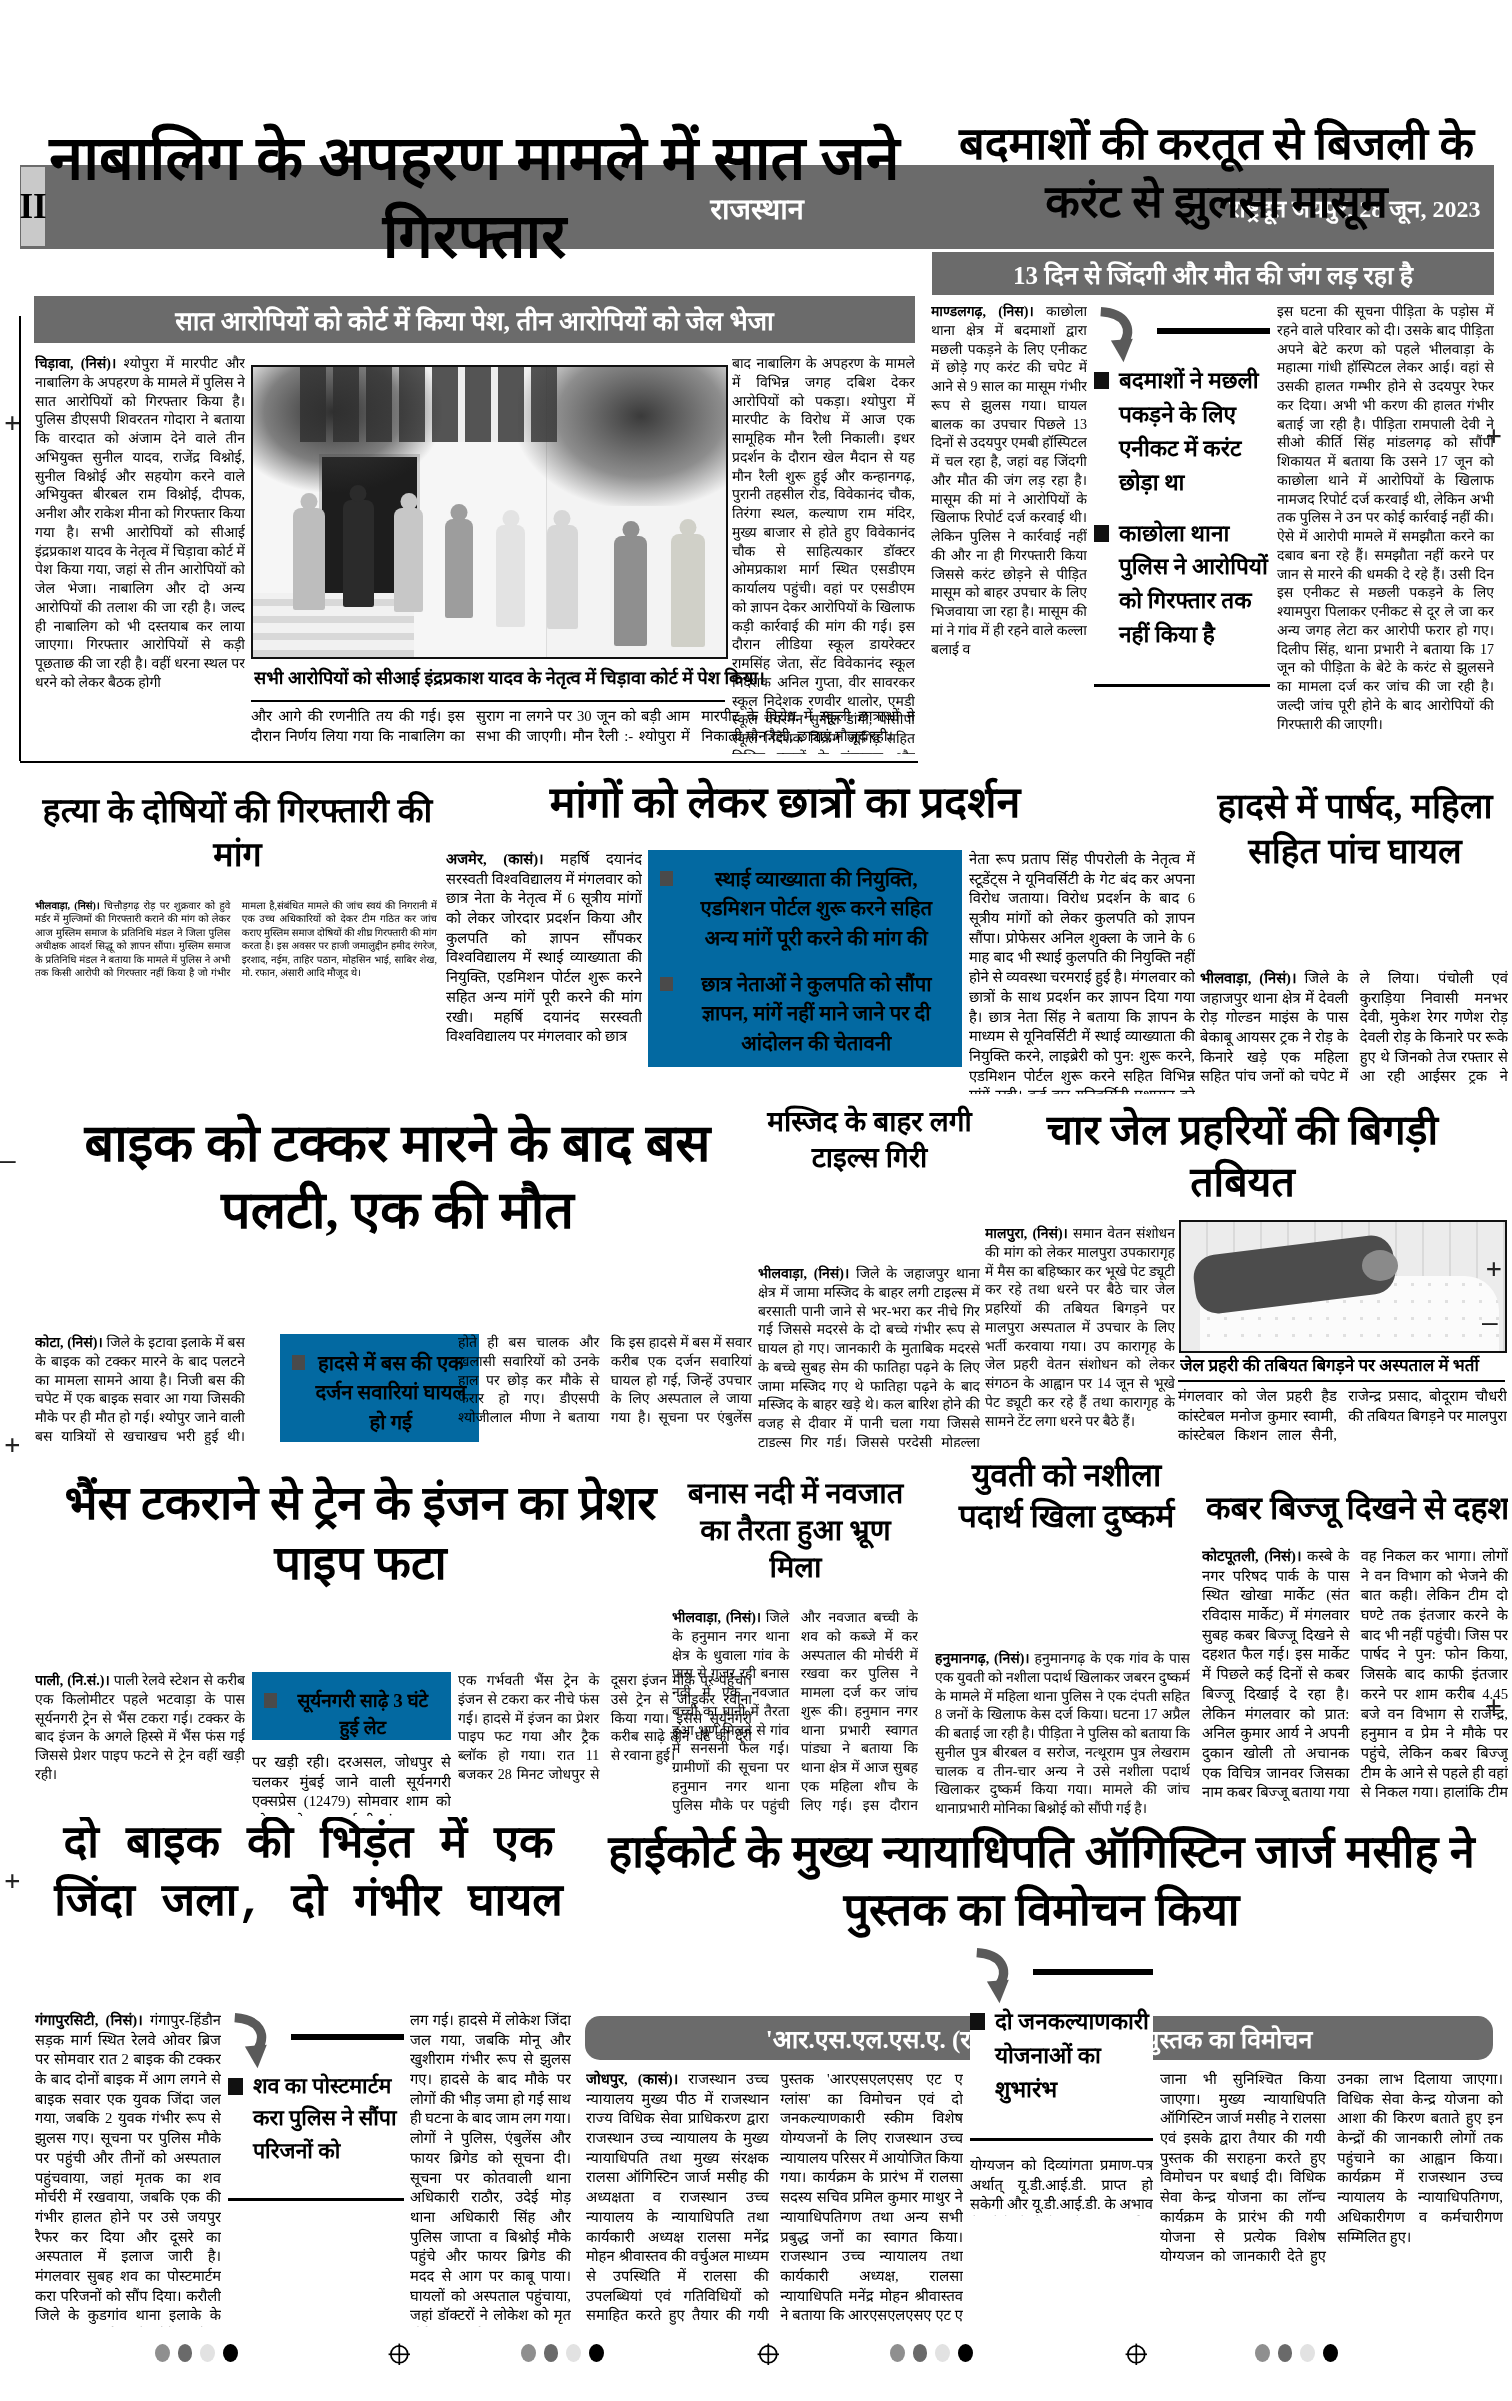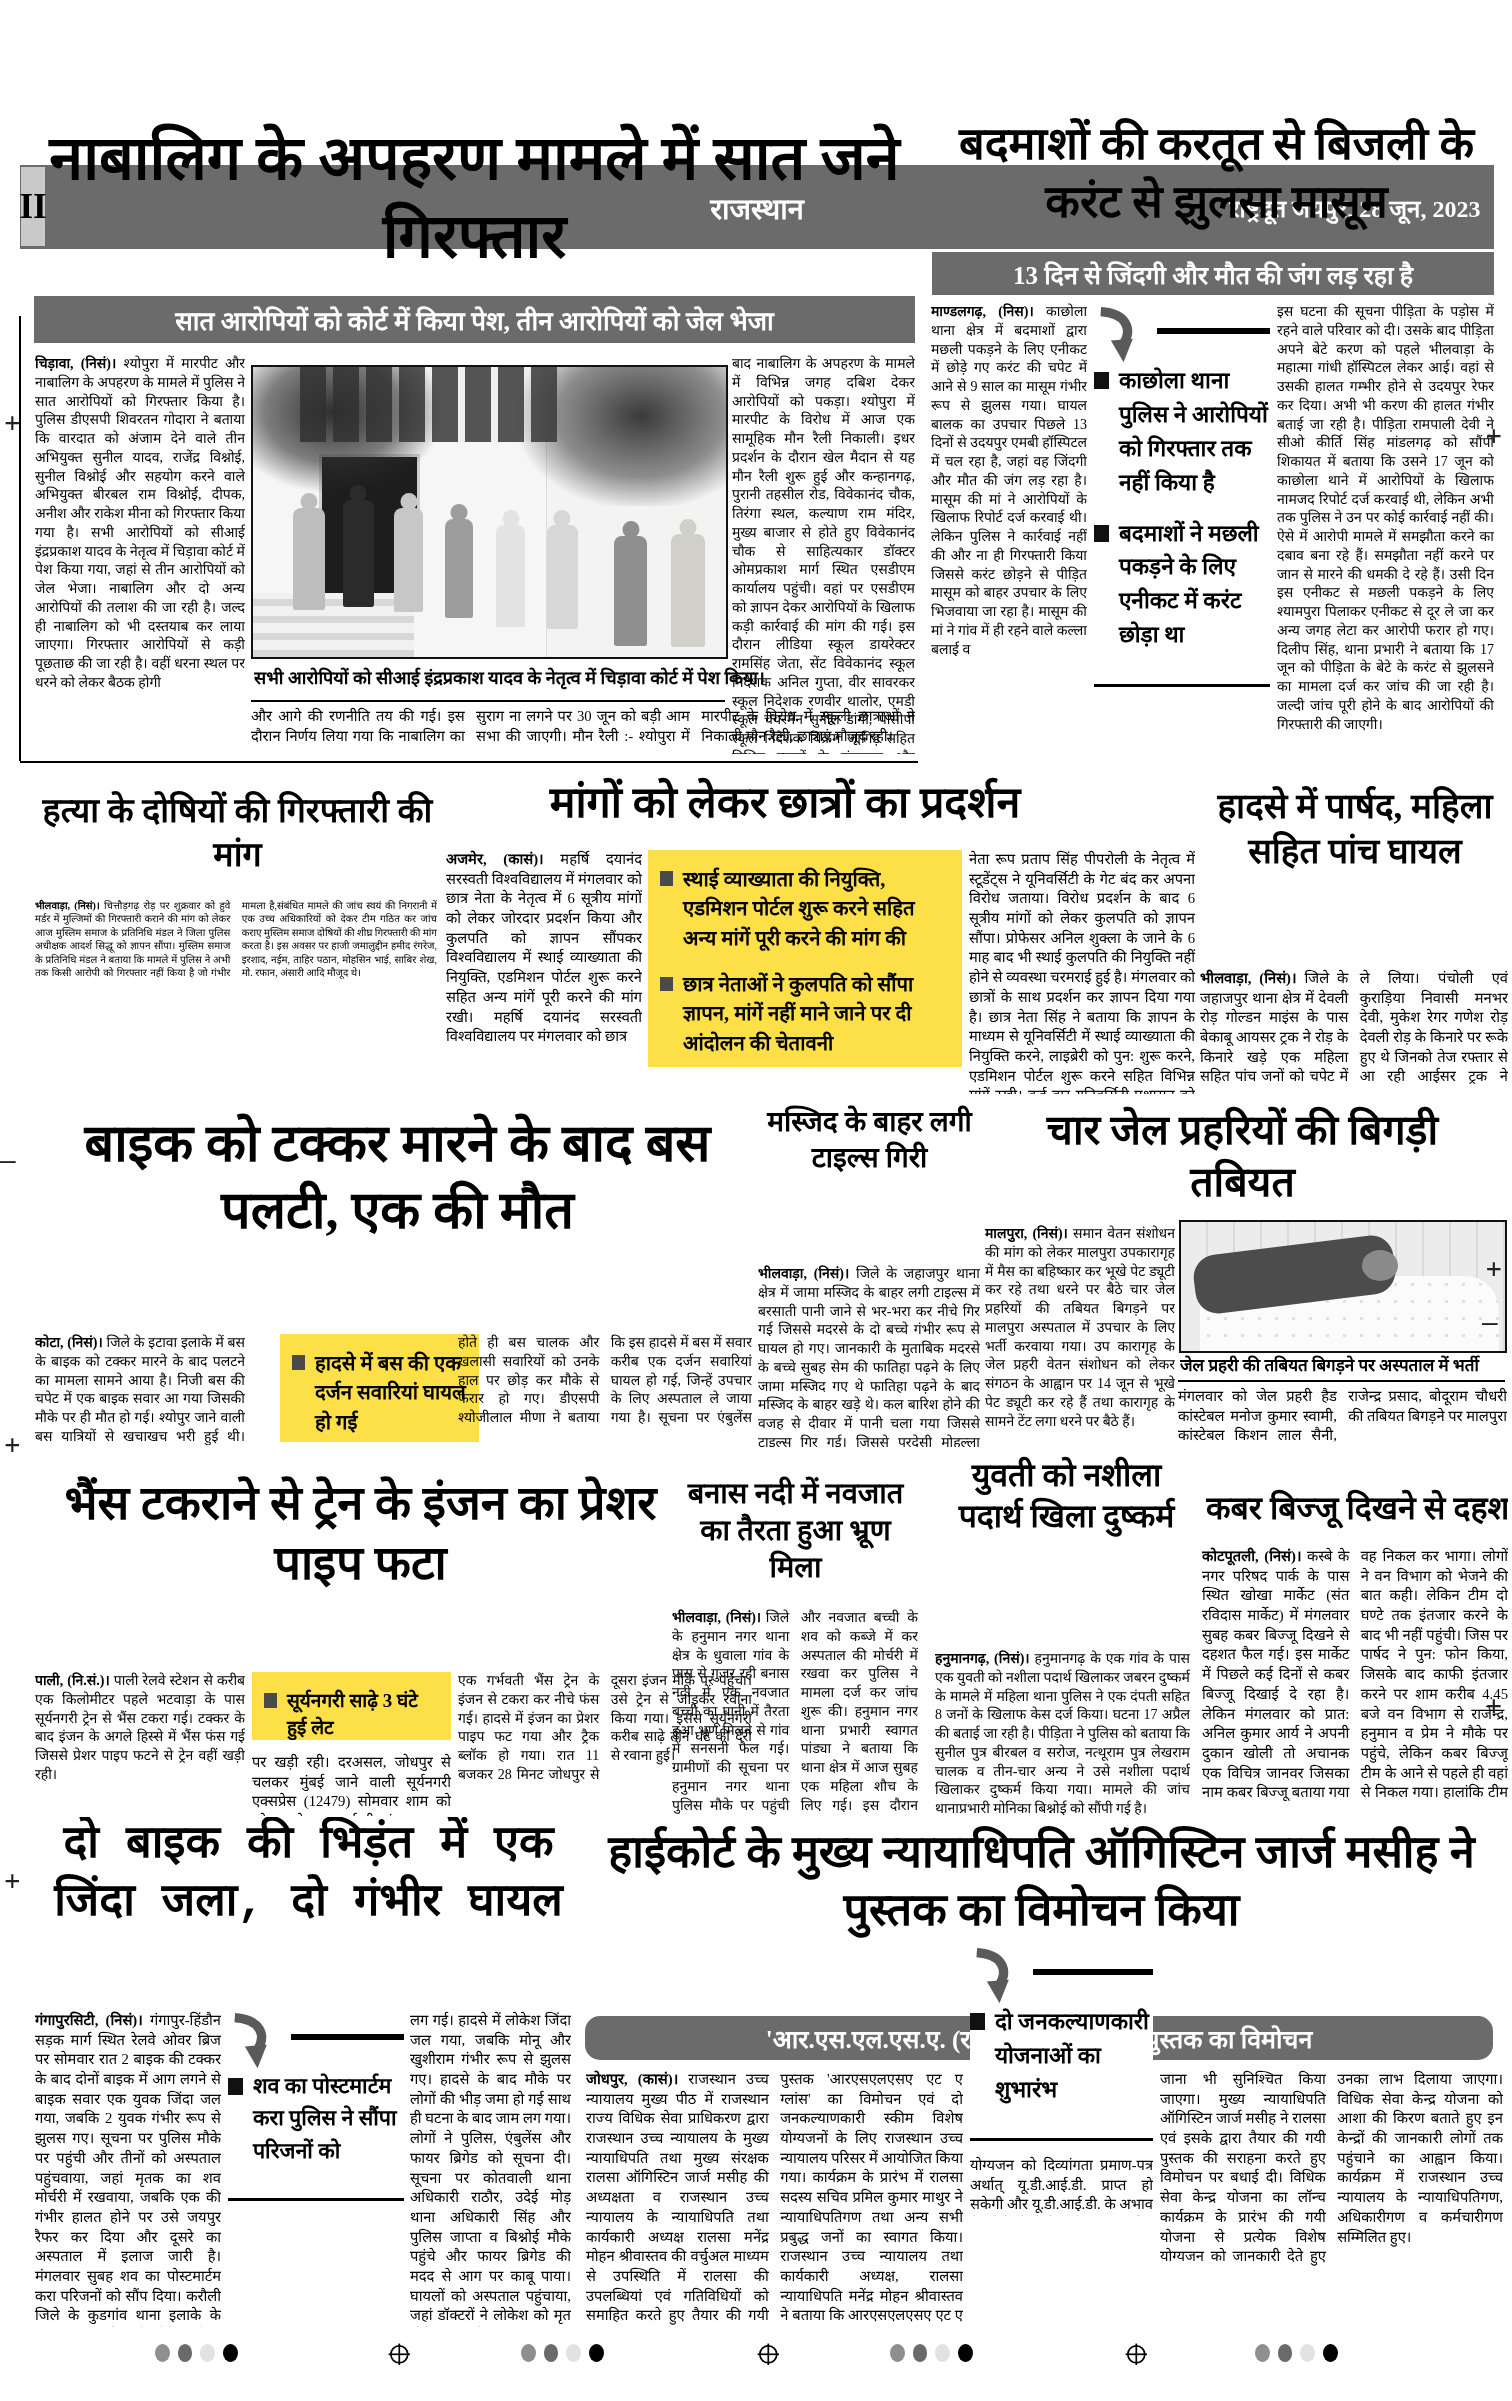--- a/index.html
+++ b/index.html
@@ -9,21 +9,21 @@
   .hl{position:absolute;font-weight:bold;text-align:center;line-height:1.28;color:#000;overflow:hidden;}
   .bar{position:absolute;background:#6b6b6b;color:#fff;font-weight:bold;
        display:flex;align-items:center;justify-content:center;text-align:center;overflow:hidden;}
   .bt{position:absolute;font-size:14px;line-height:1.34;text-align:justify;overflow:hidden;}
   .cols2{column-count:2;column-gap:11.3px;}
   .cols3{column-count:3;column-gap:11.3px;}
   .dl{font-weight:bold;}
   .photo{position:absolute;border:2.3px solid #111;overflow:hidden;background:#f3f3f3;}
   .cap{position:absolute;font-weight:bold;overflow:hidden;}
   .rule{position:absolute;background:#000;}
-  .graybox{position:absolute;background:#fde047;overflow:hidden;padding:14.7px 12.4px;box-sizing:border-box;}
+  .graybox{position:absolute;background:#0369a1;overflow:hidden;padding:14.7px 12.4px;box-sizing:border-box;text-align:center;}
   .gitem{display:flex;gap:10.2px;font-weight:bold;line-height:1.45;margin-bottom:17px;}
   .sq{width:12.4px;height:14.7px;background:#4a4a4a;flex:none;margin-top:6.8px;}
   .callout{position:absolute;overflow:hidden;background:#fff;box-sizing:border-box;}
   .co-head{position:relative;height:59px;}
   .co-rule{position:absolute;left:63px;right:0;top:22.6px;height:6.8px;background:#000;}
   .co-list{list-style:none;margin:0;padding:0 0 14.7px 0;border-bottom:3.4px solid #000;}
   .co-list li{display:flex;gap:10.2px;font-weight:bold;line-height:1.5;margin-bottom:17px;}
   .bsq{width:14.7px;height:17px;background:#111;flex:none;margin-top:8px;}
   .co-after{font-size:14.7px;line-height:1.34;text-align:justify;margin-top:14.7px;font-weight:normal;}
   .mark{position:absolute;color:#222;font-size:26px;line-height:1;font-family:"DejaVu Sans Mono",monospace;}
@@ -107,25 +107,25 @@
     <div class="co-head">
       <svg width="54" height="59" viewBox="0 0 60 70" style="position:absolute;left:0;top:0;">
         <path d="M6 8 C 36 10, 44 28, 33 46" fill="none" stroke="#5a5a5a" stroke-width="11"></path>
         <path d="M18 42 L33 68 L44 40 Z" fill="#5a5a5a"></path>
       </svg>
       <div class="co-rule"></div>
     </div>
     <ul class="co-list" style="font-size:22.6px;">
       <li>
           <span class="bsq"></span>
-          <span>काछोला थाना पुलिस ने आरोपियों को गिरफ्तार तक नहीं किया है</span>
+          <span>बदमाशों ने मछली पकड़ने के लिए एनीकट में करंट छोड़ा था</span>
         </li>
       <li>
           <span class="bsq"></span>
-          <span>बदमाशों ने मछली पकड़ने के लिए एनीकट में करंट छोड़ा था</span>
+          <span>काछोला थाना पुलिस ने आरोपियों को गिरफ्तार तक नहीं किया है</span>
         </li>
     </ul>
   </div>
   <div class="bt" style="left:1277px;top:303px;width:217px;height:452px;">इस घटना की सूचना पीड़िता के पड़ोस में रहने वाले परिवार को दी। उसके बाद पीड़िता अपने बेटे करण को पहले भीलवाड़ा के महात्मा गांधी हॉस्पिटल लेकर आई। वहां से उसकी हालत गम्भीर होने से उदयपुर रेफर कर दिया। अभी भी करण की हालत गंभीर बताई जा रही है। पीड़िता रामपाली देवी ने सीओ कीर्ति सिंह मांडलगढ़ को सौंपी शिकायत में बताया कि उसने 17 जून को काछोला थाने में आरोपियों के खिलाफ नामजद रिपोर्ट दर्ज करवाई थी, लेकिन अभी तक पुलिस ने उन पर कोई कार्रवाई नहीं की। ऐसे में आरोपी मामले में समझौता करने का दबाव बना रहे हैं। समझौता नहीं करने पर जान से मारने की धमकी दे रहे हैं। उसी दिन इस एनीकट से मछली पकड़ने के लिए श्यामपुरा पिलाकर एनीकट से दूर ले जा कर अन्य जगह लेटा कर आरोपी फरार हो गए। दिलीप सिंह, थाना प्रभारी ने बताया कि 17 जून को पीड़िता के बेटे के करंट से झुलसने का मामला दर्ज कर जांच की जा रही है। जल्दी जांच पूरी होने के बाद आरोपियों की गिरफ्तारी की जाएगी।</div>
 
   <div class="hl" style="left:40px;top:789px;width:395px;height:97px;font-size:34px;">हत्या के दोषियों की गिरफ्तारी की मांग</div>
   <div class="bt cols2" style="left:35px;top:899px;width:402px;height:194px;font-size:10px;">
     <b class="dl">भीलवाड़ा, (निसं)।</b>
     <span>चित्तौड़गढ़ रोड़ पर शुक्रवार को हुवे मर्डर में मुल्जिमों की गिरफ्तारी कराने की मांग को लेकर आज मुस्लिम समाज के प्रतिनिधि मंडल ने जिला पुलिस अधीक्षक आदर्श सिद्धू को ज्ञापन सौंपा। मुस्लिम समाज के प्रतिनिधि मंडल ने बताया कि मामले में पुलिस ने अभी तक किसी आरोपी को गिरफ्तार नहीं किया है जो गंभीर मामला है,संबंधित मामले की जांच स्वयं की निगरानी में एक उच्च अधिकारियों को देकर टीम गठित कर जांच कराए मुस्लिम समाज दोषियों की शीघ्र गिरफ्तारी की मांग करता है। इस अवसर पर हाजी जमालुद्दीन हमीद रंगरेज, इरशाद, नईम, ताहिर पठान, मोहसिन भाई, साबिर शेख, मो. रफान, अंसारी आदि मौजूद थे।</span>
   </div>

